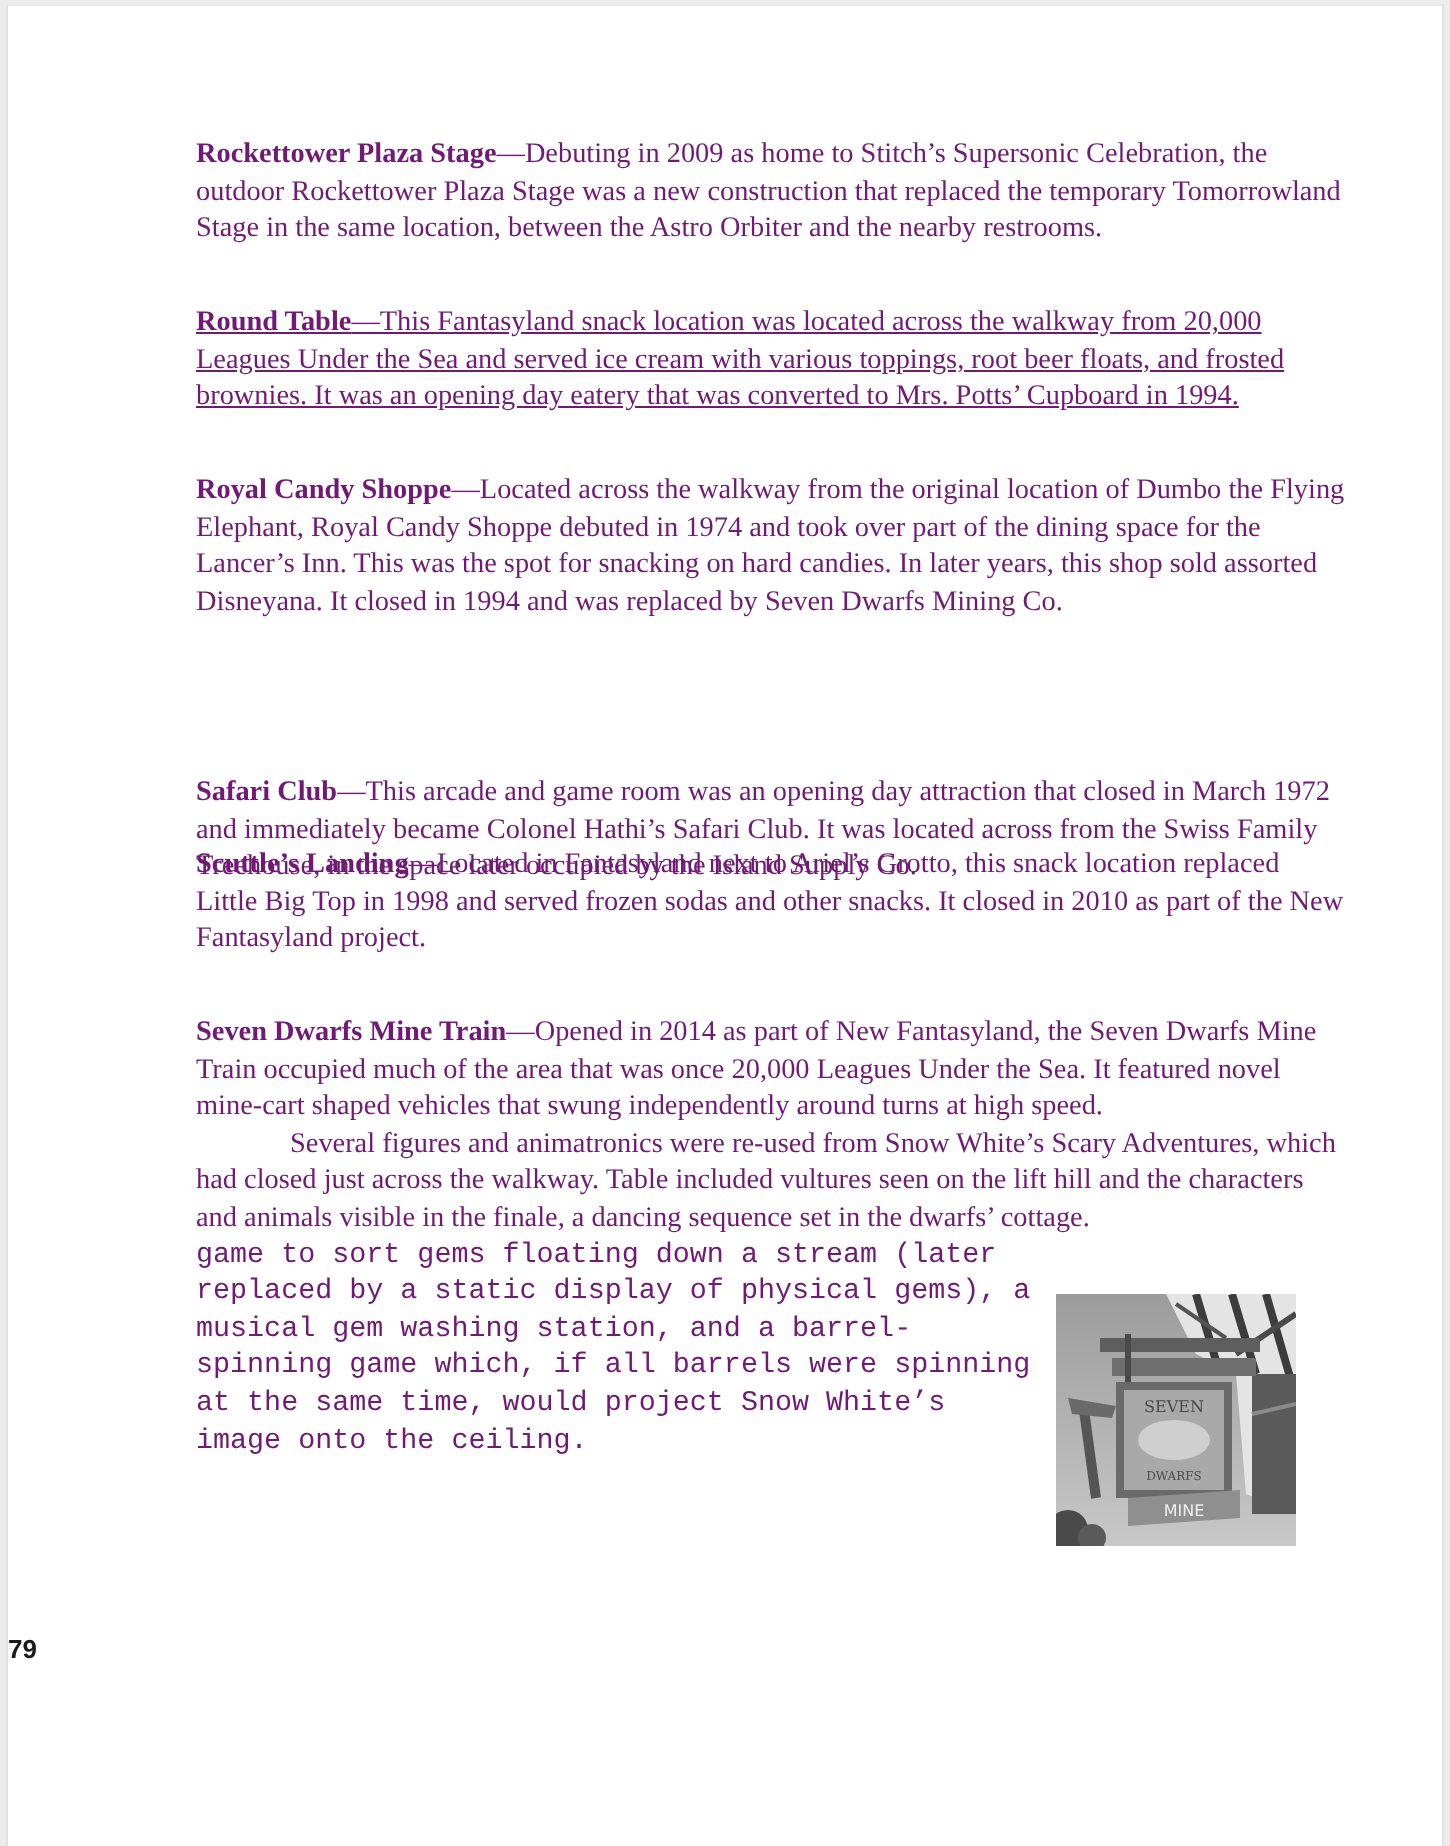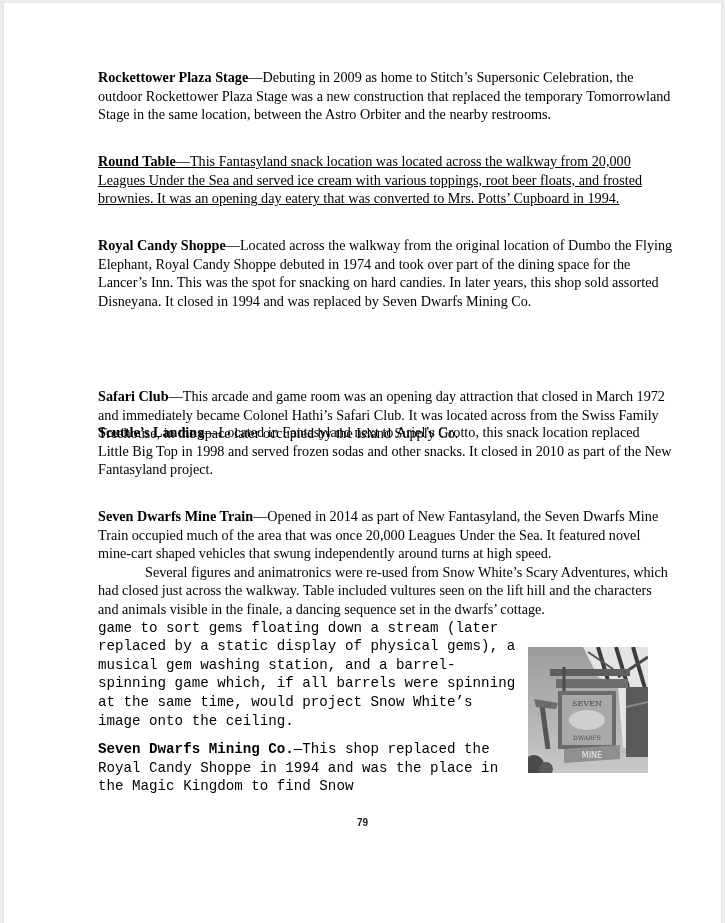--- a/index.html
+++ b/index.html
@@ -19,21 +19,21 @@
       border-top: 1px solid #e8e8e8;
       box-sizing: border-box;
     }
     .text {
       position: absolute;
       left: 94px;
       width: 575px;
       font-family: "Liberation Serif", "DejaVu Serif", serif;
       font-size: 14.2px;
       line-height: 18.6px;
-      color: #000000;
+      color: #701a75;
       margin: 0;
     }
     .entry p { margin: 0; }
     .entry .term { font-weight: bold; }
     .indent { text-indent: 47px; }
     #e1 { top: 65px; }
     #e2 { top: 149px; text-decoration: underline; }
     #e3 { top: 233px; }
     #e4 { top: 336px; margin-top: 48px; }
     #e5 { top: 420px; }
@@ -44,24 +44,23 @@
       position: absolute;
       left: 524px; top: 644px;
       width: 120px; height: 126px;
       background: #eab308;
       overflow: hidden;
     }
     .page-number {
       position: absolute;
       left: 0; width: 100%;
       top: 814px;
-      text-align: center;
       font-family: "Liberation Sans", "DejaVu Sans", sans-serif;
       font-weight: bold;
-      font-size: 10px;
+      font-size: 13px;
       color: #1a1a1a;
     }
   </style>
 </head>
 <body>
 
 <div class="page">
 
   <div class="text entry" id="e1">
     <p><span class="term">Rockettower Plaza Stage</span><span>—Debuting in 2009 as home to Stitch’s Supersonic Celebration, the outdoor Rockettower Plaza Stage was a new construction that replaced the temporary Tomorrowland Stage in the same location, between the Astro Orbiter and the nearby restrooms.</span></p>
@@ -82,23 +81,20 @@
   <div class="text entry" id="e5">
     <p><span class="term">Scuttle’s Landing</span><span>—Located in Fantasyland next to Ariel’s Grotto, this snack location replaced Little Big Top in 1998 and served frozen sodas and other snacks. It closed in 2010 as part of the New Fantasyland project.</span></p>
   </div>
 
   <div class="text entry" id="e6">
     <p><span class="term">Seven Dwarfs Mine Train</span><span>—Opened in 2014 as part of New Fantasyland, the Seven Dwarfs Mine Train occupied much of the area that was once 20,000 Leagues Under the Sea. It featured novel mine-cart shaped vehicles that swung independently around turns at high speed.</span></p>
     <p class="indent">Several figures and animatronics were re-used from Snow White’s Scary Adventures, which had closed just across the walkway. Table included vultures seen on the lift hill and the characters and animals visible in the finale, a dancing sequence set in the dwarfs’ cottage.</p>
     <p class="narrow" style="width:420px">game to sort gems floating down a stream (later replaced by a static display of physical gems), a musical gem washing station, and a barrel-spinning game which, if all barrels were spinning at the same time, would project Snow White’s image onto the ceiling.</p>
   </div>
 
-  <div class="text entry narrow" id="e7" style="width:420px">
-    <p><span class="term">Seven Dwarfs Mining Co.</span><span>—This shop replaced the Royal Candy Shoppe in 1994 and was the place in the Magic Kingdom to find Snow</span></p>
-  </div>
 
   <div class="photo" title="Seven Dwarfs Mine sign photo">
     <svg width="120" height="126" viewBox="0 0 120 126" xmlns="http://www.w3.org/2000/svg">
       <defs>
         <linearGradient id="sky" x1="0" y1="0" x2="0" y2="1">
           <stop offset="0" stop-color="#9c9c9c"></stop>
           <stop offset="1" stop-color="#c8c8c8"></stop>
         </linearGradient>
       </defs>
       <rect x="0" y="0" width="120" height="126" fill="url(#sky)"></rect>

